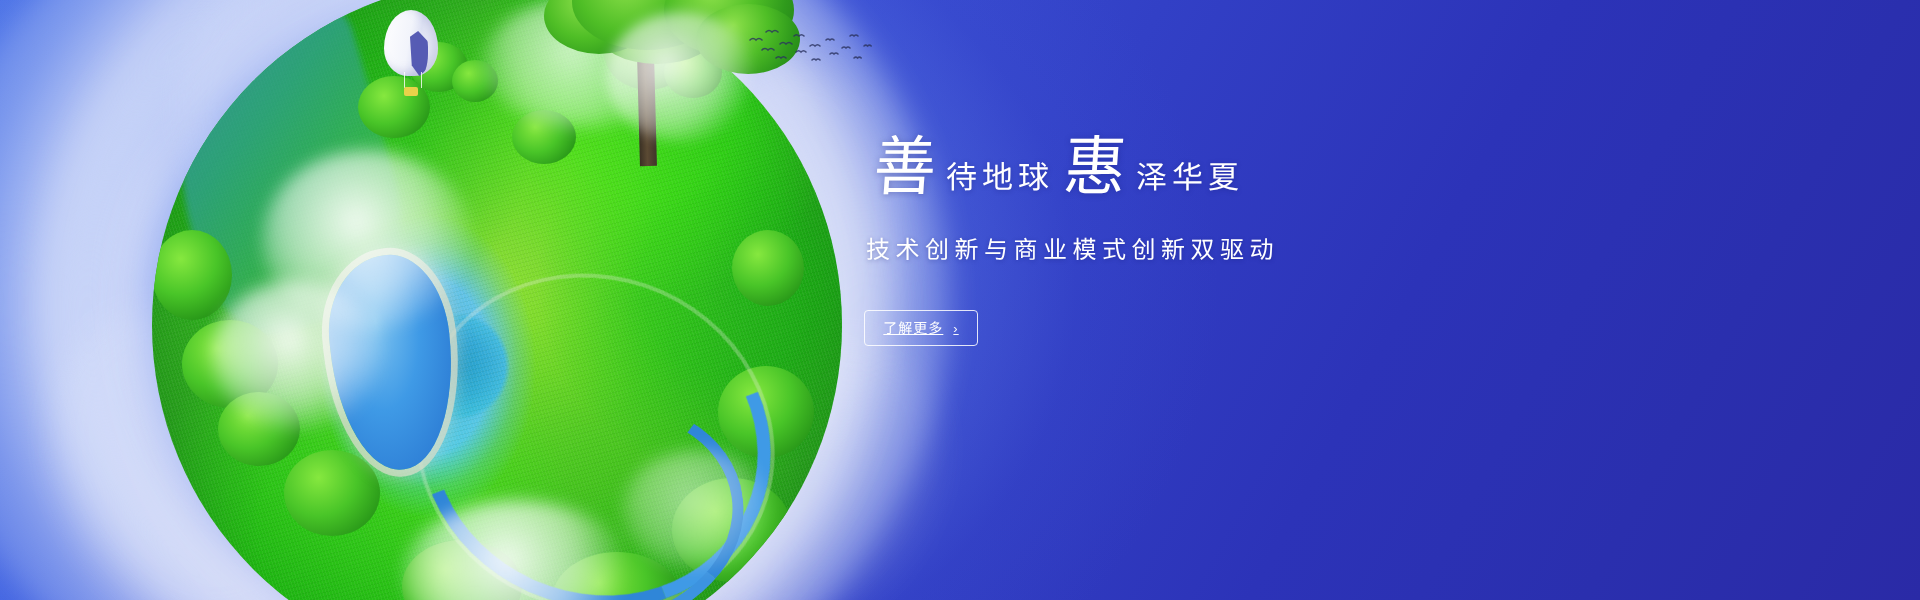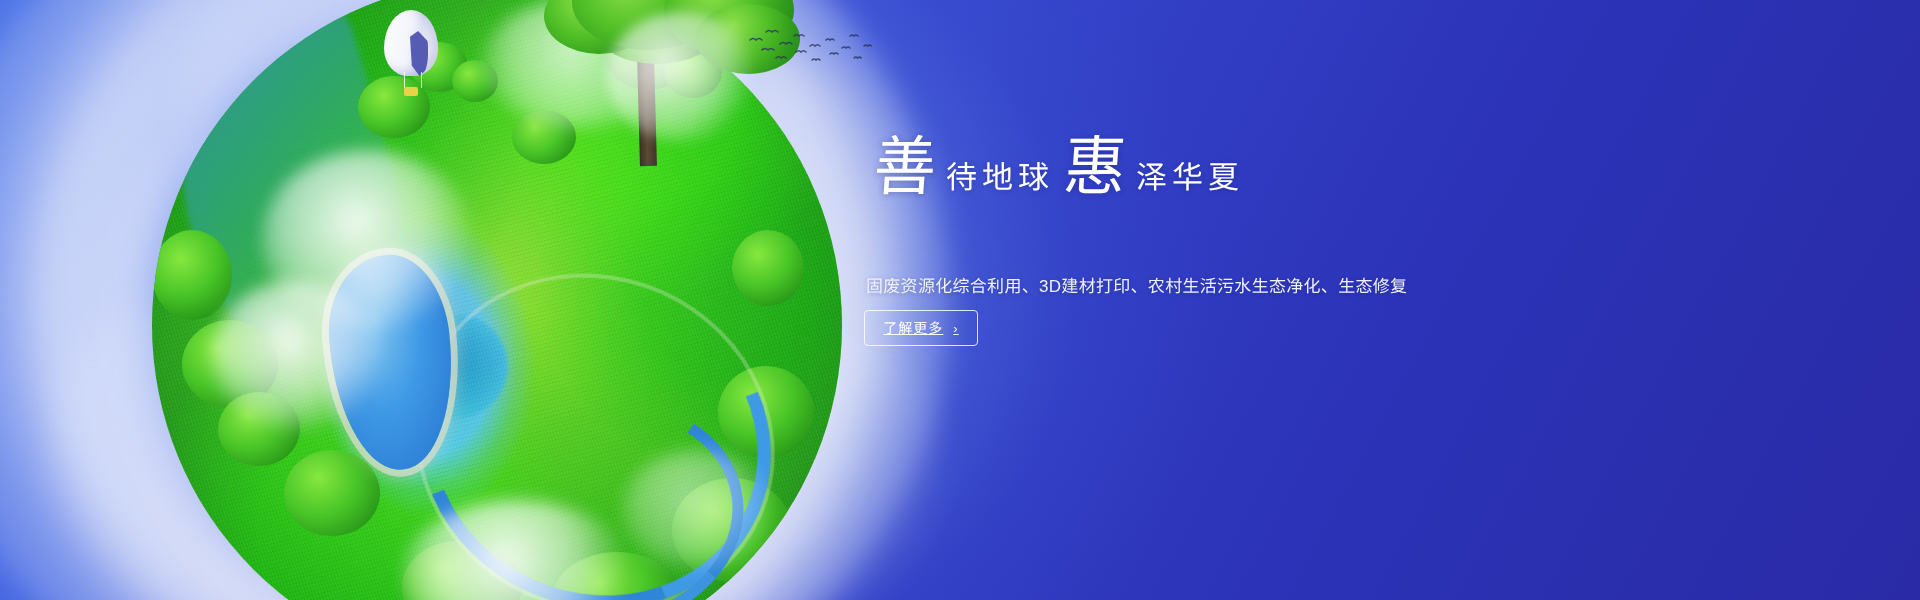--- a/index.html
+++ b/index.html
@@ -452,22 +452,22 @@
       <div class="hl-group g1">
         <span class="hl-big">善</span>
         <span class="hl-small">待地球</span>
       </div>
       <div class="hl-group g2">
         <span class="hl-big">惠</span>
         <span class="hl-small">泽华夏</span>
       </div>
     </div>
 
-
-    <div class="desc">固废资源化综合利用、3D建材打印、农村生活污水生态净化、生态修复</div>
+    <div class="subtitle">技术创新与商业模式创新双驱动</div>
+
 
     <a class="cta" href="#">
       <span class="cta-label">了解更多</span>
       <span class="cta-arrow">›</span>
     </a>
 
   </div>
 </div>
 
 </body></html>

